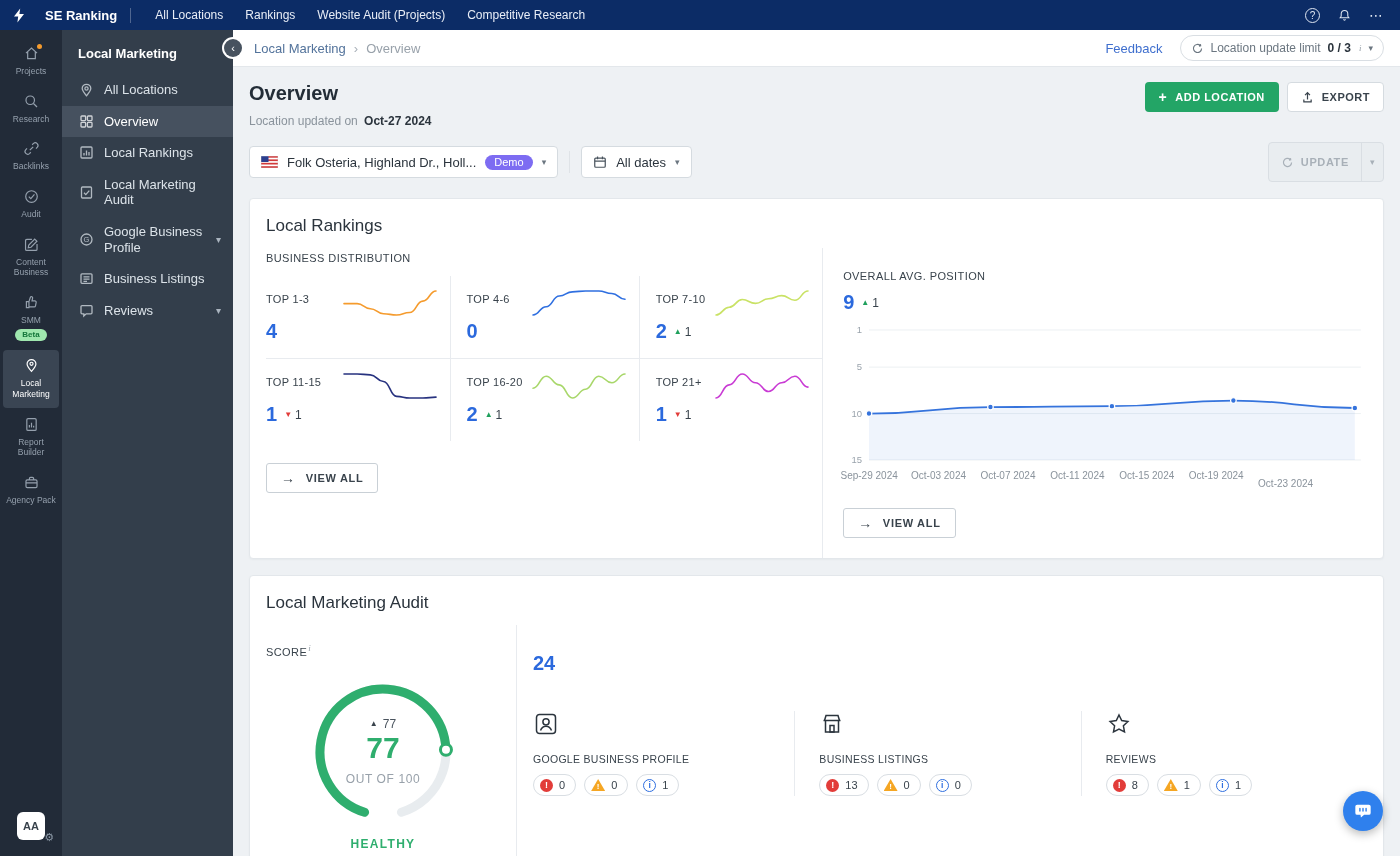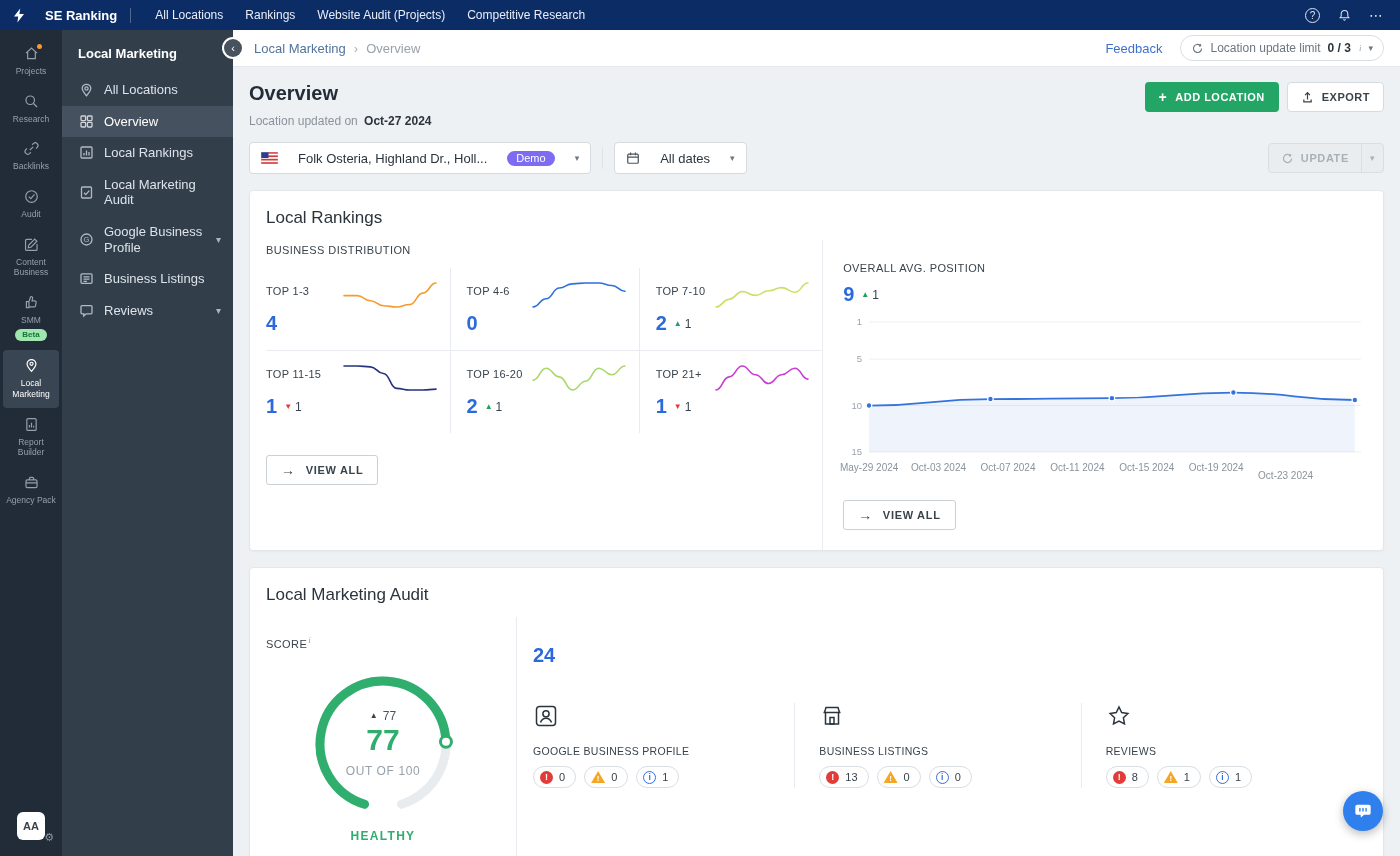--- a/index.html
+++ b/index.html
@@ -60,25 +60,25 @@
 .page-title{font-size:20px;color:#232d37;font-weight:bold;}
 .updated{margin-top:9px;font-size:12px;color:#8a939c;}
 .updated b{color:#2b343d;margin-left:3px;}
 .head-actions{margin-left:auto;display:flex;gap:8px;}
 .btn-green{display:flex;align-items:center;gap:8px;background:#23a566;color:#fff;border:none;border-radius:4px;height:30px;padding:0 14px;font-size:11px;font-weight:bold;letter-spacing:.5px;cursor:pointer;}
 .btn-green .plus{font-size:14px;font-weight:bold;line-height:1;}
 .btn-white{display:flex;align-items:center;gap:8px;background:#fff;color:#39434c;border:1px solid #d5dbe0;border-radius:4px;height:30px;padding:0 13px;font-size:11px;font-weight:bold;letter-spacing:.5px;cursor:pointer;}
 .btn-white svg{width:13px;height:13px;stroke:#39434c;fill:none;stroke-width:1.5;}
 
 .filter-row{display:flex;align-items:center;gap:11px;margin-top:14px;}
-.select{display:flex;align-items:center;gap:20px;background:#fff;border:1px solid #d5dbe0;border-radius:4px;height:32px;padding:0 11px;font-size:13px;color:#2b343d;cursor:pointer;}
+.select{display:flex;align-items:center;gap:9px;background:#fff;border:1px solid #d5dbe0;border-radius:4px;height:32px;padding:0 11px;font-size:13px;color:#2b343d;cursor:pointer;}
 .select svg.cal{width:14px;height:14px;stroke:#4a545e;fill:none;stroke-width:1.4;}
 .demo-badge{background:#7d6cf2;color:#fff;font-size:11px;padding:1px 9px 2px;border-radius:10px;}
 .vdiv{width:1px;height:22px;background:#dfe3e7;}
-.update-btn{margin-left:auto;display:flex;align-items:stretch;background:#e9edf0;border:1px solid #d9dee3;border-radius:4px;height:30px;color:#a8b0b8;font-size:11px;font-weight:bold;letter-spacing:.6px;cursor:default;}
+.update-btn{margin-left:auto;display:flex;align-items:stretch;background:#e9edf0;border:1px solid #d9dee3;border-radius:4px;height:40px;color:#a8b0b8;font-size:11px;font-weight:bold;letter-spacing:.6px;cursor:default;}
 .update-main{display:flex;align-items:center;gap:7px;padding:0 12px;}
 .update-main svg{width:13px;height:13px;stroke:#a8b0b8;fill:none;stroke-width:1.5;}
 .update-caret{display:flex;align-items:center;padding:0 8px;border-left:1px solid #d9dee3;font-size:9px;color:#a8b0b8;}
 
 
 .card{background:#fff;border:1px solid #e3e7eb;border-radius:4px;margin-top:16px;box-shadow:0 1px 2px rgba(31,41,55,.04);}
 .card-title{font-size:17px;color:#2b343d;padding:17px 16px 12px;}
 
 
 .lr-body{display:flex;}
@@ -492,21 +492,21 @@
                 <text x="19" y="143" text-anchor="end" font-size="9.5" fill="#9aa3ac">15</text>
                 <path d="M26,93.57142857142858 C86.75,93.57142857142858 86.75,87.07142857142857 147.5,87.07142857142857 C208.25,87.07142857142857 208.25,86.14285714285714 269,86.14285714285714 C329.75,86.14285714285714 329.75,80.57142857142857 390.5,80.57142857142857 C451.25,80.57142857142857 451.25,88 512,88 L512,140 L26,140 Z" fill="rgba(53,115,220,0.08)"></path>
                 <path d="M26,93.57142857142858 C86.75,93.57142857142858 86.75,87.07142857142857 147.5,87.07142857142857 C208.25,87.07142857142857 208.25,86.14285714285714 269,86.14285714285714 C329.75,86.14285714285714 329.75,80.57142857142857 390.5,80.57142857142857 C451.25,80.57142857142857 451.25,88 512,88" fill="none" stroke="#3573dc" stroke-width="1.8"></path>
                 <circle cx="26" cy="93.57142857142858" r="2.8" fill="#3573dc" stroke="#fff" stroke-width="1.2"></circle>
                 <circle cx="147.5" cy="87.07142857142857" r="2.8" fill="#3573dc" stroke="#fff" stroke-width="1.2"></circle>
                 <circle cx="269" cy="86.14285714285714" r="2.8" fill="#3573dc" stroke="#fff" stroke-width="1.2"></circle>
                 <circle cx="390.5" cy="80.57142857142857" r="2.8" fill="#3573dc" stroke="#fff" stroke-width="1.2"></circle>
                 <circle cx="512" cy="88" r="2.8" fill="#3573dc" stroke="#fff" stroke-width="1.2"></circle>
               </svg>
             <div class="x-labels" id="x-labels">
-                <span style="left: 5%;">May-29 2024</span>
+                <span style="left: 5%;">Sep-29 2024</span>
                 <span style="left: 18.3516%;">Oct-03 2024</span>
                 <span style="left: 31.7033%;">Oct-07 2024</span>
                 <span style="left: 45.0549%;">Oct-11 2024</span>
                 <span style="left: 58.4066%;">Oct-15 2024</span>
                 <span style="left: 71.7582%;">Oct-19 2024</span>
                 <span style="left: 85.1099%; margin-top: 8px;">Oct-23 2024</span>
               </div>
             <button class="view-all">
               <span class="arr">→</span>
               <span>VIEW ALL</span>

